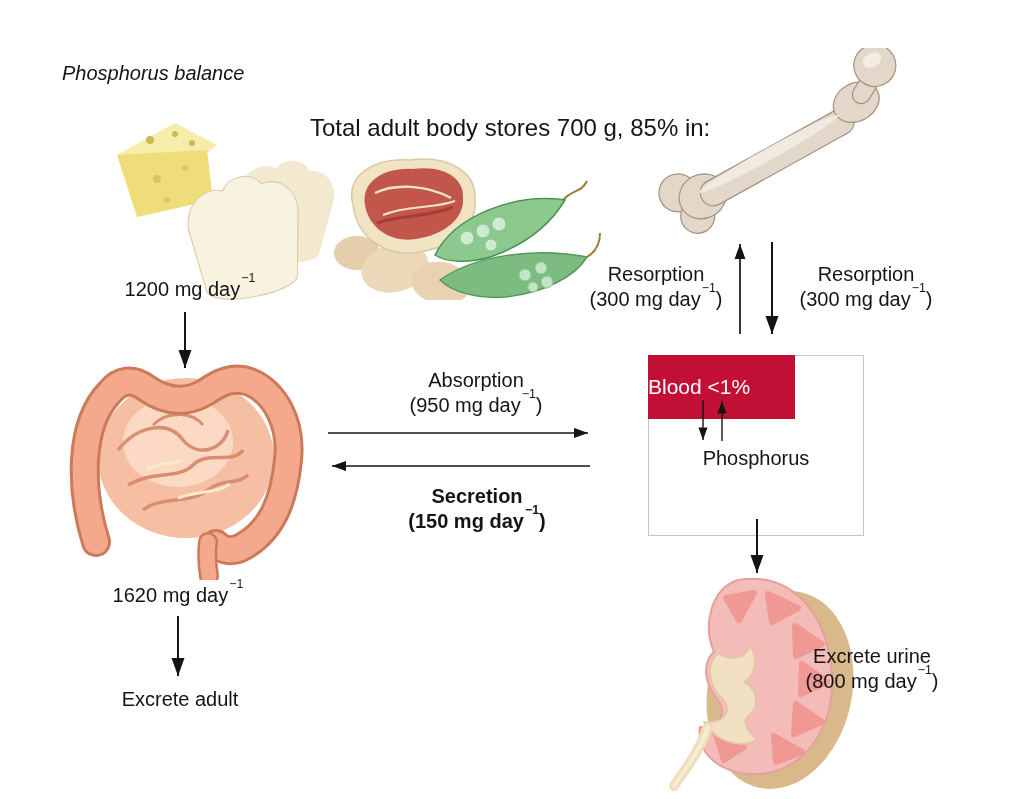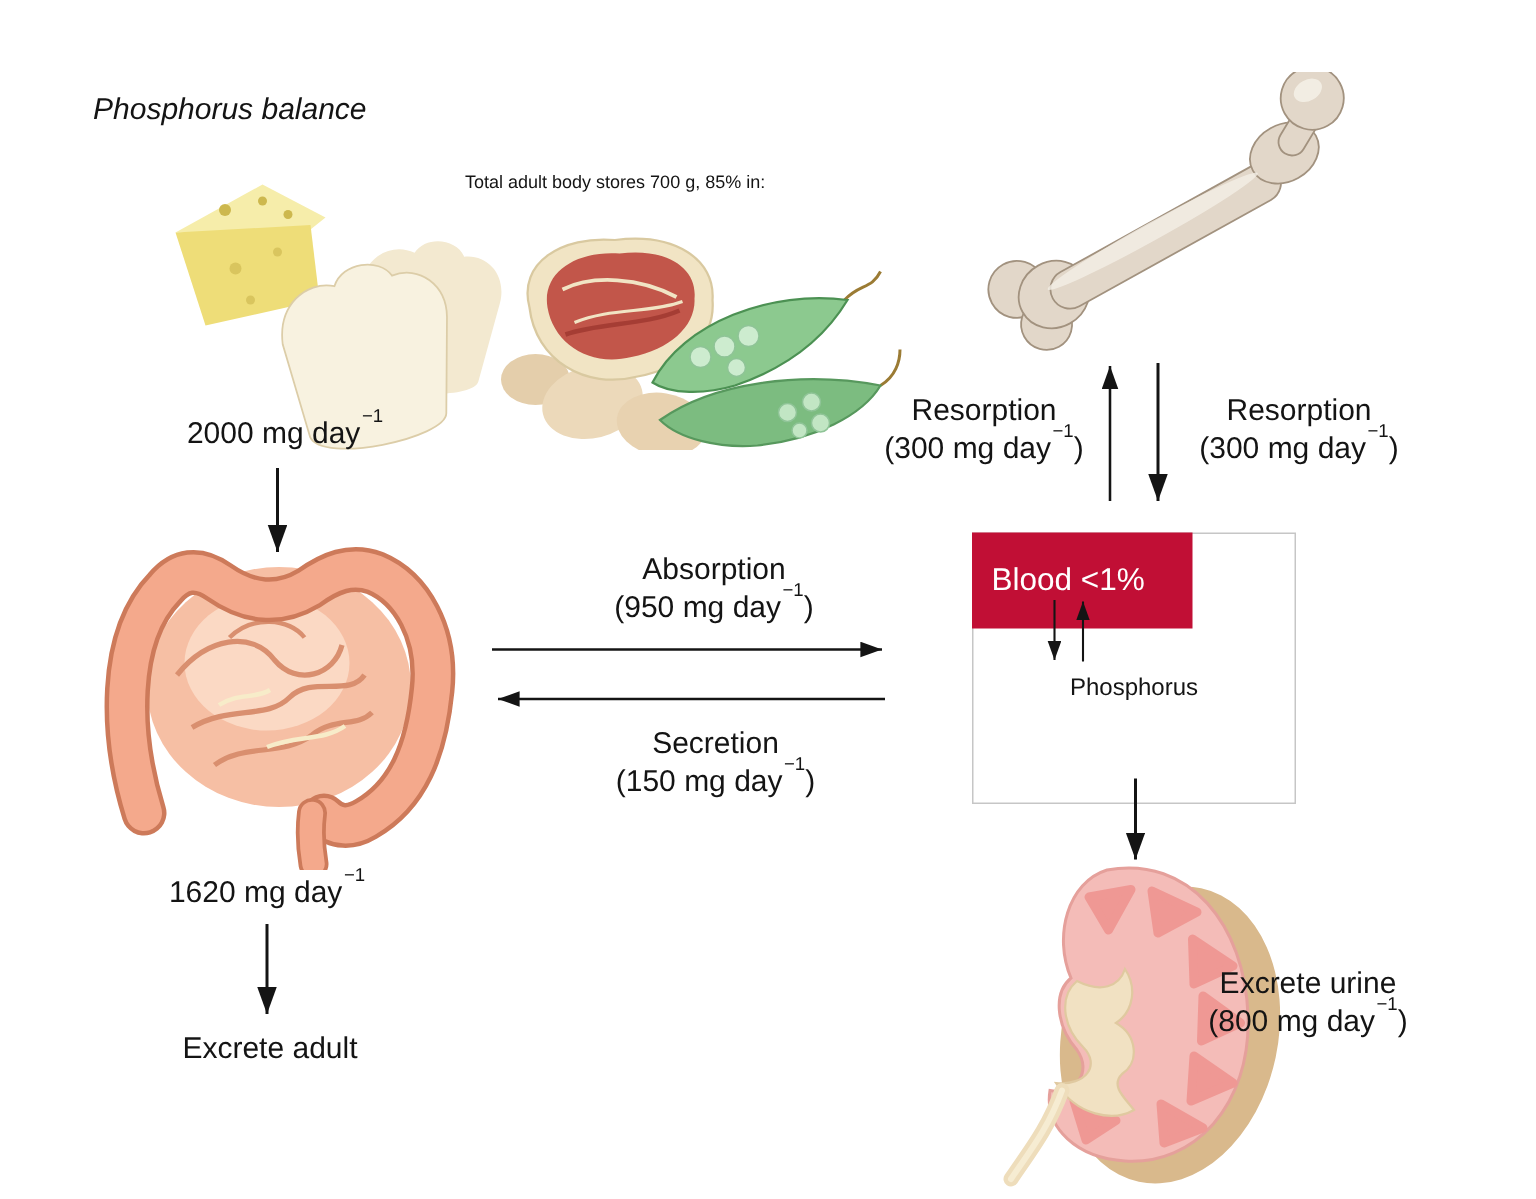--- a/index.html
+++ b/index.html
@@ -19,29 +19,29 @@
   sup.qsup { font-size:0.62em; position:relative; top:-0.5em; line-height:0; margin-left:1px; }
   .pool-box {
     position:absolute; z-index:2;
     left:648px; top:355px; width:216px; height:181px;
     background:#ffffff; border:1px solid var(--box_border,#c6c6c6);
     box-sizing:border-box;
   }
   .blood-box {
     position:absolute; left:-1px; top:-1px; width:147px; height:64px;
     background: var(--accent_red,#c10f35); color:#ffffff;
-    display:flex; align-items:center; padding-left:13px; box-sizing:border-box;
+    display:flex; align-items:center; box-sizing:border-box;
     font-size:21px;
   }
   .pool-label {
     position:absolute; left:0; top:90px; width:100%;
-    text-align:center; font-size:16px; line-height:25px; z-index:4;
+    text-align:center; font-size:20px; line-height:25px; z-index:4;
   }
   .title { position:absolute; left:62px; top:62px; font-size:20px; z-index:4;font-style:italic; }
-  .subtitle { position:absolute; left:310px; top:114px; font-size:12px; z-index:4; }
+  .subtitle { position:absolute; left:310px; top:114px; font-size:24px; z-index:4; }
 </style>
 </head>
 <body>
 
 <div class="stage">
 
   <svg class="illus" style="left:95px; top:105px;" width="510" height="195" viewBox="0 0 510 195">
     <g>
       <path d="M22,50 L80,18 L122,40 L112,48 Z" fill="#f6edaa"></path>
       <path d="M22,50 L112,45 L118,95 L42,112 Z" fill="#eedd78"></path>
@@ -163,21 +163,21 @@
       <path d="M703,400 L703,440" stroke-width="1.4" marker-end="url(#ah)"></path>
       <path d="M722,441 L722,401" stroke-width="1.4" marker-end="url(#ah)"></path>
       <path d="M757,519 L757,573" stroke-width="2" marker-end="url(#ah)"></path>
     </g>
   </svg>
 
   <div class="title">Phosphorus balance</div>
   <div class="subtitle">Total adult body stores 700 g, 85% in:</div>
 
   <div class="lbl" style="left:90px; top:277px; width:200px;">
-    <span>2000 mg day</span><sup class="qsup">−1</sup><span></span>
+    <span>1200 mg day</span><sup class="qsup">−1</sup><span></span>
   </div>
 
   <div class="lbl" style="left:571px; top:262px; width:170px;">
     <div>Resorption</div>
     <div>
       <span>(300 mg day</span><sup class="qsup">−1</sup><span>)</span>
     </div>
   </div>
 
   <div class="lbl" style="left:781px; top:262px; width:170px;">
@@ -187,21 +187,21 @@
     </div>
   </div>
 
   <div class="lbl" style="left:376px; top:368px; width:200px;">
     <div>Absorption</div>
     <div>
       <span>(950 mg day</span><sup class="qsup">−1</sup><span>)</span>
     </div>
   </div>
 
-  <div class="lbl" style="left:377px; top:484px; width:200px;">
+  <div class="lbl" style="left:377px; top:484px; width:200px;font-weight:bold;">
     <div>Secretion</div>
     <div>
       <span>(150 mg day</span><sup class="qsup">−1</sup><span>)</span>
     </div>
   </div>
 
   <div class="lbl" style="left:78px; top:583px; width:200px;">
     <span>1620 mg day</span><sup class="qsup">−1</sup><span></span>
   </div>
 

